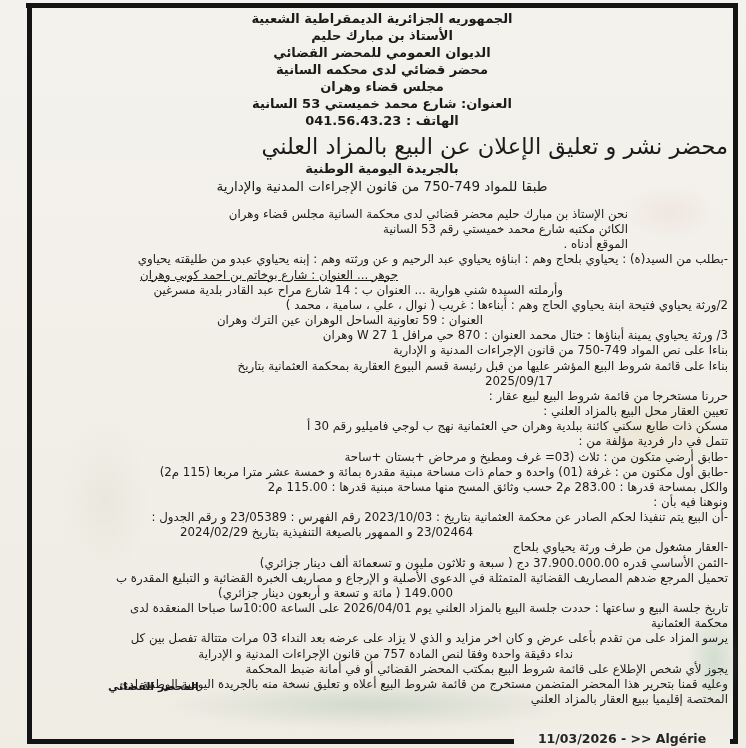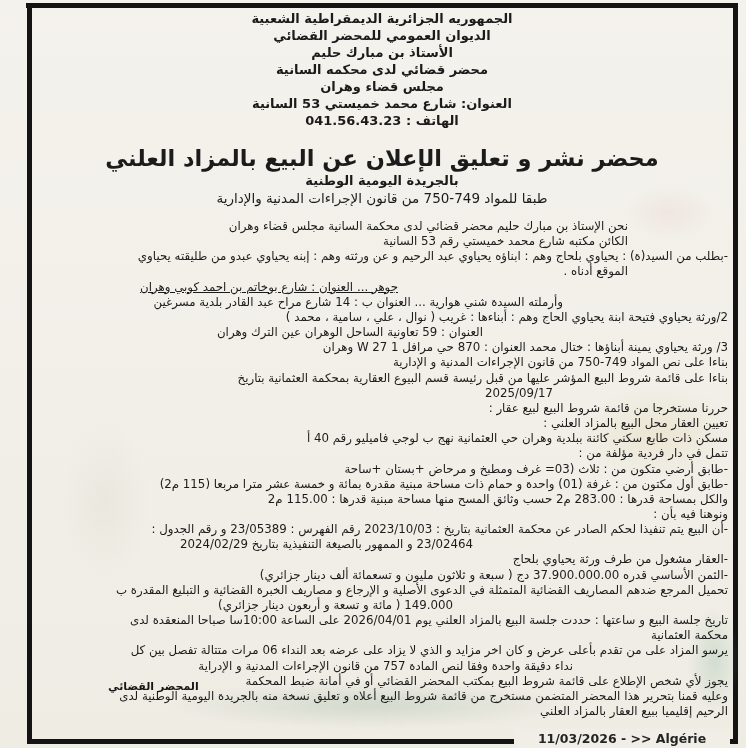--- a/index.html
+++ b/index.html
@@ -24,21 +24,21 @@
   .stain-2{left:170px;top:682px;width:400px;height:46px;background:radial-gradient(ellipse at center,rgba(135,168,140,0.28),rgba(135,168,140,0) 72%);filter:blur(2px);}
   .stain-3{left:688px;top:610px;width:52px;height:100px;background:radial-gradient(ellipse at center,rgba(140,185,155,0.30),rgba(140,185,155,0) 72%);filter:blur(1px);}
   .stain-4{left:625px;top:185px;width:90px;height:55px;background:radial-gradient(ellipse at center,rgba(220,165,165,0.14),rgba(220,165,165,0) 70%);}
   .stain-5{left:60px;top:420px;width:90px;height:160px;background:radial-gradient(ellipse at center,rgba(180,170,140,0.10),rgba(180,170,140,0) 70%);}
   
   .content{
     position:absolute;left:36px;top:10px;width:692px;
     direction:rtl;text-align:right;
   }
   .letterhead{text-align:center;font-weight:bold;font-size:13px;line-height:17px;}
-  .doc-title{text-align:center;font-weight:bold;font-size:22.5px;line-height:28px;margin-top:15px;letter-spacing:0.5px;}
+  .doc-title{text-align:right;font-weight:normal;font-size:22.5px;line-height:28px;margin-top:3px;letter-spacing:0.5px;}
   .doc-sub1{text-align:center;font-weight:bold;font-size:13px;line-height:16px;margin-top:1px;}
   .doc-sub2{text-align:center;font-weight:normal;font-size:13.5px;line-height:17px;margin-top:1px;}
   .body-text{margin-top:12px;font-size:11.8px;line-height:15.15px;padding-left:2px;}
   .line{white-space:nowrap;}
   .pr100{padding-right:100px;}
   .pr155{padding-right:155px;}
   .pr165{padding-right:165px;}
   .pr175{padding-right:175px;}
   .pr245{padding-right:245px;}
   .pr255{padding-right:255px;}
@@ -69,66 +69,66 @@
   <div class="stain stain-1"></div>
   <div class="stain stain-2"></div>
   <div class="stain stain-3"></div>
   <div class="stain stain-4"></div>
   <div class="stain stain-5"></div>
 
   <div class="content">
 
     <div class="letterhead">
       <div class="lh-line">الجمهوريه الجزائرية الديمقراطية الشعبية</div>
+      <div class="lh-line">الأستاذ بن مبارك حليم</div>
       <div class="lh-line">الديوان العمومي للمحضر القضائي</div>
-      <div class="lh-line">الأستاذ بن مبارك حليم</div>
       <div class="lh-line">محضر قضائي لدى محكمه السانية</div>
       <div class="lh-line">مجلس قضاء وهران</div>
       <div class="lh-line">العنوان: شارع محمد خميستي 53 السانية</div>
       <div class="lh-line">الهاتف : 041.56.43.23</div>
     </div>
 
     <div class="doc-title">محضر نشر و تعليق الإعلان عن البيع بالمزاد العلني</div>
     <div class="doc-sub1">بالجريدة اليومية الوطنية</div>
     <div class="doc-sub2">طبقا للمواد 749-750  من قانون الإجراءات المدنية والإدارية</div>
 
     <div class="body-text">
       <div class="line pr100">نحن الإستاذ بن مبارك حليم محضر قضائي لدى محكمة السانية مجلس قضاء وهران</div>
       <div class="line pr100">الكائن مكتبه شارع محمد خميستي رقم 53 السانية</div>
+      <div class="line pr100">الموقع أدناه .</div>
       <div class="line">-بطلب من السيد(ة) : يحياوي بلحاج وهم : ابناؤه يحياوي عبد الرحيم و عن ورثته وهم : إبنه يحياوي عبدو  من طليقته يحياوي</div>
-      <div class="line pr100">الموقع أدناه .</div>
       <div class="line pr330">جوهر ... العنوان : شارع بوخاتم بن احمد كوبي وهران</div>
       <div class="line pr165">وأرملته السيدة شني هوارية ... العنوان ب : 14 شارع مراح عبد القادر  بلدية مسرغين</div>
       <div class="line">2/ورثة يحياوي فتيحة ابنة يحياوي الحاج وهم : أبناءها : غريب ( نوال ، علي ، سامية ، محمد )</div>
       <div class="line pr245">العنوان : 59 تعاونية الساحل الوهران عين الترك وهران</div>
       <div class="line">3/ ورثة يحياوي يمينة أبناؤها : ختال محمد العنوان : 870 حي مرافل 1 W 27 وهران</div>
       <div class="line">بناءا على نص المواد  749-750 من قانون الإجراءات المدنية و الإدارية</div>
       <div class="line">بناءا على قائمة شروط البيع المؤشر  عليها من قبل رئيسة قسم البيوع العقارية بمحكمة العثمانية  بتاريخ</div>
       <div class="line pr175">2025/09/17</div>
       <div class="line">حررنا مستخرجا من قائمة شروط البيع لبيع عقار :</div>
       <div class="line">تعيين العقار محل البيع بالمزاد العلني :</div>
-      <div class="line">مسكن ذات طابع سكني كائنة ببلدية وهران حي العثمانية نهج  ب لوجي فاميليو رقم 40 أ</div>
+      <div class="line">مسكن ذات طابع سكني كائنة ببلدية وهران حي العثمانية نهج  ب لوجي فاميليو رقم 30 أ</div>
       <div class="line">تتمل في دار فردية مؤلفة من :</div>
       <div class="line">-طابق أرضي متكون من : ثلاث (03= غرف ومطبخ و مرحاض +بستان +ساحة</div>
       <div class="line">-طابق أول مكتون من : غرفة (01) واحدة و حمام ذات مساحة مبنية مقدرة بمائة و خمسة عشر مترا مربعا (115 م2)</div>
       <div class="line">والكل بمساحة قدرها  : 283.00 م2 حسب وثائق المسح منها مساحة مبنية  قدرها : 115.00 م2</div>
       <div class="line">ونوهنا  فيه بأن :</div>
       <div class="line">-أن البيع يتم تنفيذا لحكم الصادر  عن محكمة العثمانية بتاريخ : 2023/10/03 رقم الفهرس : 23/05389 و رقم الجدول :</div>
       <div class="line pr255">23/02464 و الممهور  بالصيغة التنفيذية بتاريخ 2024/02/29</div>
       <div class="line">-العقار مشغول من طرف ورثة يحياوي بلحاج</div>
       <div class="line">-الثمن الأساسي  قدره 37.900.000.00 دج ( سبعة و ثلاثون مليون و تسعمائة ألف دينار  جزائري)</div>
       <div class="line">تحميل المرجع ضدهم المصاريف القضائية المتمثلة في الدعوى الأصلية و الإرجاع و مصاريف الخبرة القضائية و التبليغ المقدرة ب</div>
       <div class="line pr275">149.000 ( مائة و تسعة و أربعون دينار جزائري)</div>
       <div class="line">تاريخ جلسة البيع و ساعتها  :   حددت جلسة البيع بالمزاد العلني يوم   2026/04/01    على الساعة 10:00سا صباحا المنعقدة لدى</div>
       <div class="line">محكمة العثمانية</div>
-      <div class="line">يرسو المزاد على من تقدم بأعلى عرض و كان اخر مزايد و الذي لا يزاد على عرضه بعد النداء 06 مرات متتالة  تفصل بين كل</div>
+      <div class="line">يرسو المزاد على من تقدم بأعلى عرض و كان اخر مزايد و الذي لا يزاد على عرضه بعد النداء 03 مرات متتالة  تفصل بين كل</div>
       <div class="line pr155">نداء دقيقة واحدة وفقا لنص المادة 757 من قانون الإجراءات المدنية و الإدراية</div>
       <div class="line">يجوز لأي شخص الإطلاع على قائمة شروط البيع بمكتب المحضر القضائي أو في أمانة ضبط المحكمة</div>
       <div class="line">وعليه قمنا بتحرير هذا المحضر المتضمن مستخرج من قائمة شروط البيع  أعلاه و تعليق نسخة منه بالجريدة اليومية الوطنية  لدى</div>
-      <div class="line">الرحيم إقليميا ببيع العقار بالمزاد العلني</div>
+      <div class="line">المختصة إقليميا ببيع العقار بالمزاد العلني</div>
     </div>
   </div>
 
   <div class="signature">المحضر القضائي</div>
 
   <div class="footer">11/03/2026 - &gt;&gt; Algérie Presse</div>
 
 </div>
 
 </body></html>

